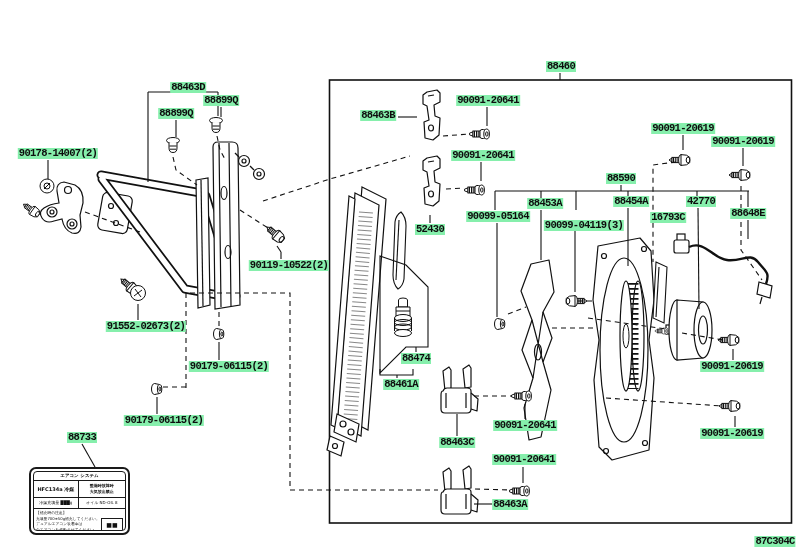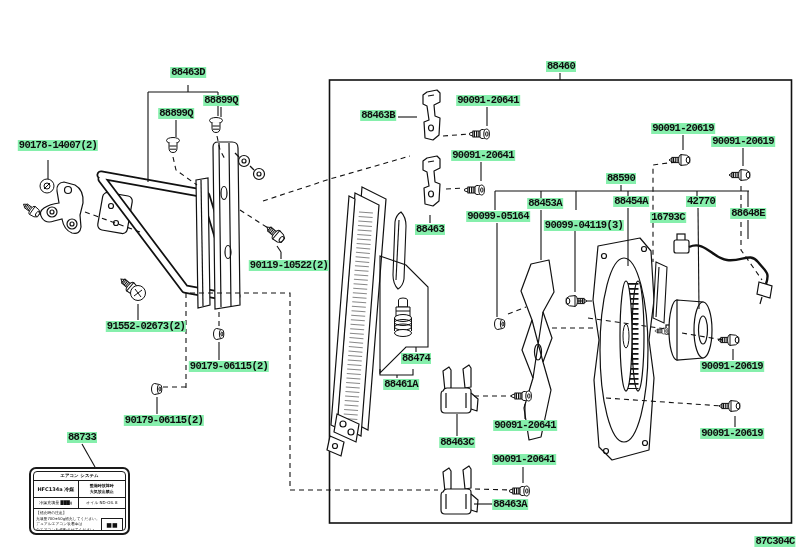--- a/index.html
+++ b/index.html
@@ -272,34 +272,34 @@
     <path d="M735,416 L735,427"></path>
     <path d="M525,404 L525,419"></path>
     <path d="M523,467 L523,483"></path>
     <path d="M474,504 L492,504"></path>
     <path d="M457,414 L457,436"></path>
     <path d="M416,347 L416,352"></path>
     <path d="M380,369 L380,375 L413,375 L413,369 M397,375 L397,378"></path>
   </g>
 </svg>
 
-<div class="pl" style="left:188px;top:67px">88463D</div>
+<div class="pl" style="left:188px;top:82px">88463D</div>
 <div class="pl" style="left:221px;top:95px">88899Q</div>
 <div class="pl" style="left:176px;top:108px">88899Q</div>
-<div class="pl" style="left:58px;top:140px">90178-14007(2)</div>
+<div class="pl" style="left:58px;top:148px">90178-14007(2)</div>
 <div class="pl" style="left:289px;top:260px">90119-10522(2)</div>
 <div class="pl" style="left:146px;top:321px">91552-02673(2)</div>
 <div class="pl" style="left:229px;top:361px">90179-06115(2)</div>
 <div class="pl" style="left:164px;top:415px">90179-06115(2)</div>
 <div class="pl" style="left:82px;top:432px">88733</div>
 <div class="pl" style="left:561px;top:61px">88460</div>
 <div class="pl" style="left:378px;top:110px">88463B</div>
 <div class="pl" style="left:488px;top:95px">90091-20641</div>
 <div class="pl" style="left:483px;top:150px">90091-20641</div>
-<div class="pl" style="left:430px;top:224px">88463</div>
+<div class="pl" style="left:430px;top:224px">52430</div>
 <div class="pl" style="left:683px;top:123px">90091-20619</div>
 <div class="pl" style="left:743px;top:136px">90091-20619</div>
 <div class="pl" style="left:621px;top:173px">88590</div>
 <div class="pl" style="left:545px;top:198px">88453A</div>
 <div class="pl" style="left:631px;top:196px">88454A</div>
 <div class="pl" style="left:701px;top:196px">42770</div>
 <div class="pl" style="left:498px;top:211px">90099-05164</div>
 <div class="pl" style="left:584px;top:220px">90099-04119(3)</div>
 <div class="pl" style="left:668px;top:212px">16793C</div>
 <div class="pl" style="left:748px;top:208px">88648E</div>

